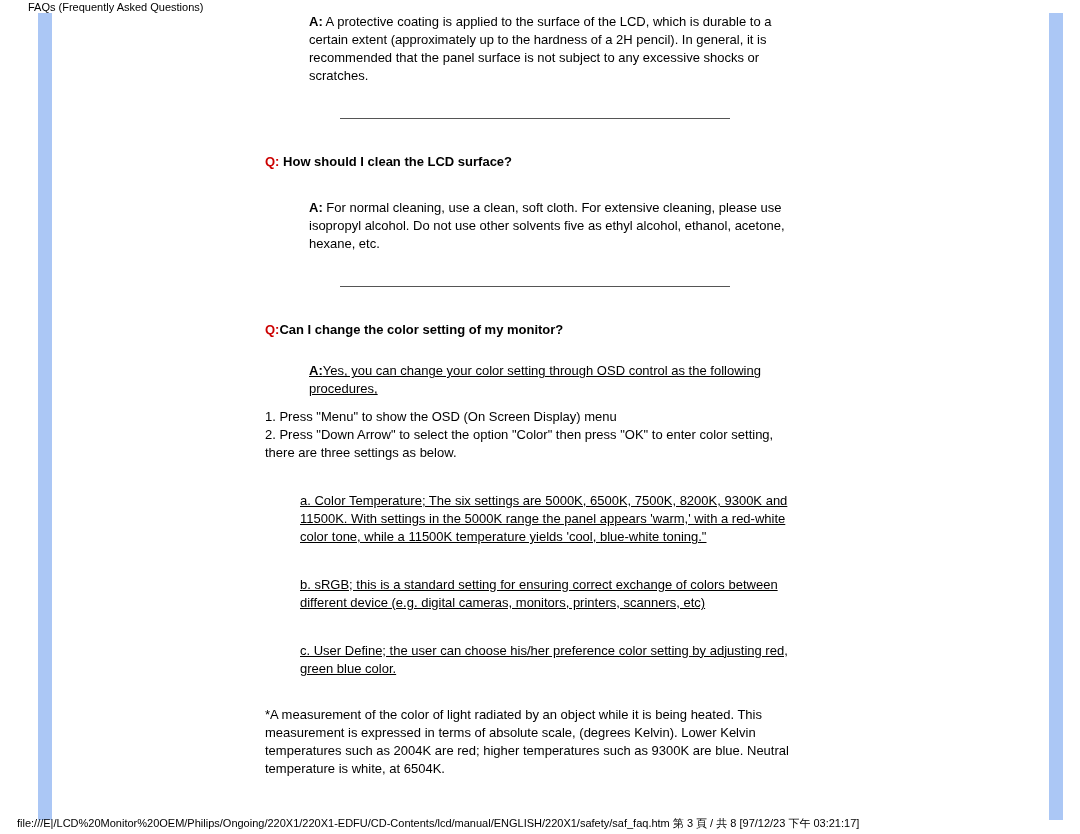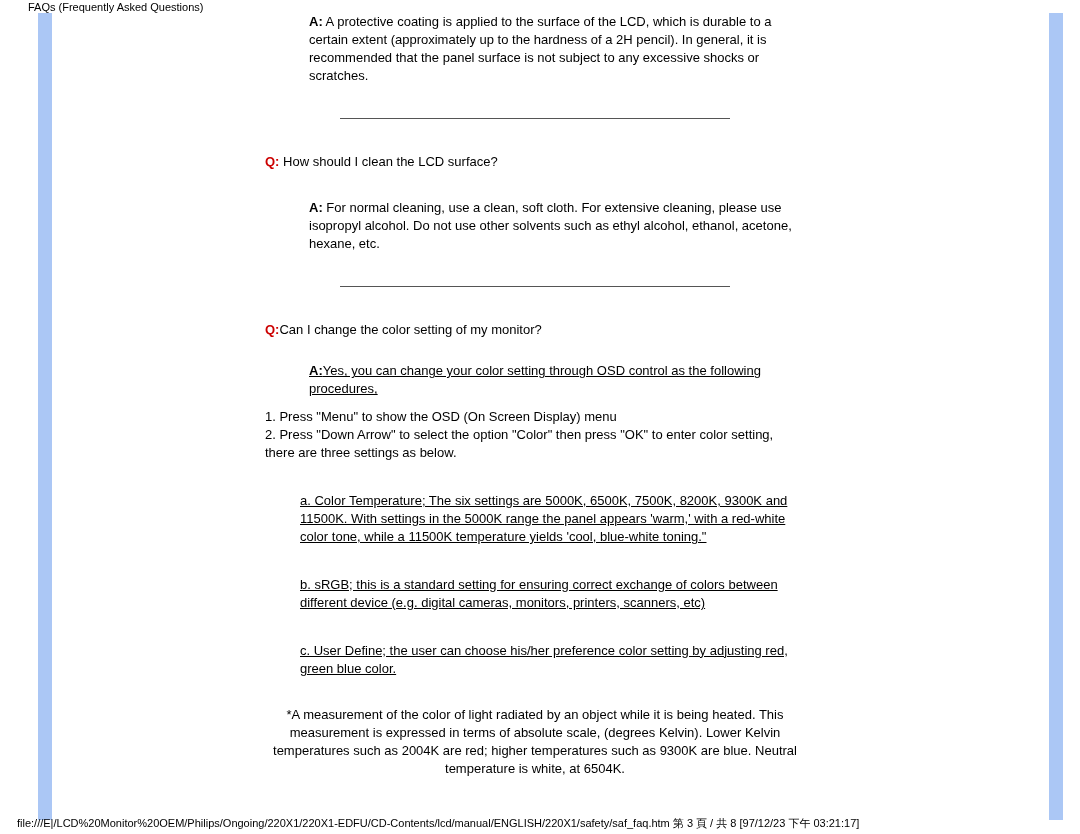--- a/index.html
+++ b/index.html
@@ -47,21 +47,21 @@
     .answer-block {
       margin-left: 44px;
     }
     .a-prefix, .q-prefix {
       font-weight: bold;
     }
     .q-prefix {
       color: #cc0000;
     }
     .q-text {
-      font-weight: normal;
+      font-weight: bold;
     }
     .divider {
       margin: 33px auto 34px auto;
       width: 390px;
       border: none;
       border-top: 1px solid #555;
     }
     .q-block {
       margin-bottom: 28px;
     }
@@ -77,21 +77,20 @@
     }
     .sub-list p {
       margin-bottom: 30px;
       text-decoration: underline;
     }
     .sub-list p:last-child {
       margin-bottom: 28px;
     }
     .footnote {
       margin-top: 0px;
-      text-align: center;
     }
     .footer-path {
       position: absolute;
       bottom: 3px;
       left: 17px;
       font-size: 11px;
       color: #000;
     }
     .ans2 { margin-top: 0; text-decoration: underline; }
     .proc-list p { margin: 0; }
@@ -110,21 +109,21 @@
     <span class="a-prefix">A:</span><span> A protective coating is applied to the surface of the LCD, which is durable to a certain extent (approximately up to the hardness of a 2H pencil). In general, it is recommended that the panel surface is not subject to any excessive shocks or scratches.</span>
   </div>
 
   <hr class="divider">
 
   <div class="q-block">
     <span class="q-prefix">Q:</span><span class="q-text"> How should I clean the LCD surface?</span>
   </div>
 
   <div class="answer-block">
-    <span class="a-prefix">A:</span><span> For normal cleaning, use a clean, soft cloth. For extensive cleaning, please use isopropyl alcohol. Do not use other solvents such as ethyl alcohol, ethanol, acetone, hexane, etc.</span>
+    <span class="a-prefix">A:</span><span> For normal cleaning, use a clean, soft cloth. For extensive cleaning, please use isopropyl alcohol. Do not use other solvents five as ethyl alcohol, ethanol, acetone, hexane, etc.</span>
   </div>
 
   <hr class="divider">
 
   <div class="q-block2">
     <span class="q-prefix">Q:</span><span class="q-text">Can I change the color setting of my monitor?</span>
   </div>
 
   <div class="answer-block ans2">
     <span class="a-prefix">A:</span><span>Yes, you can change your color setting through OSD control as the following procedures,</span>

